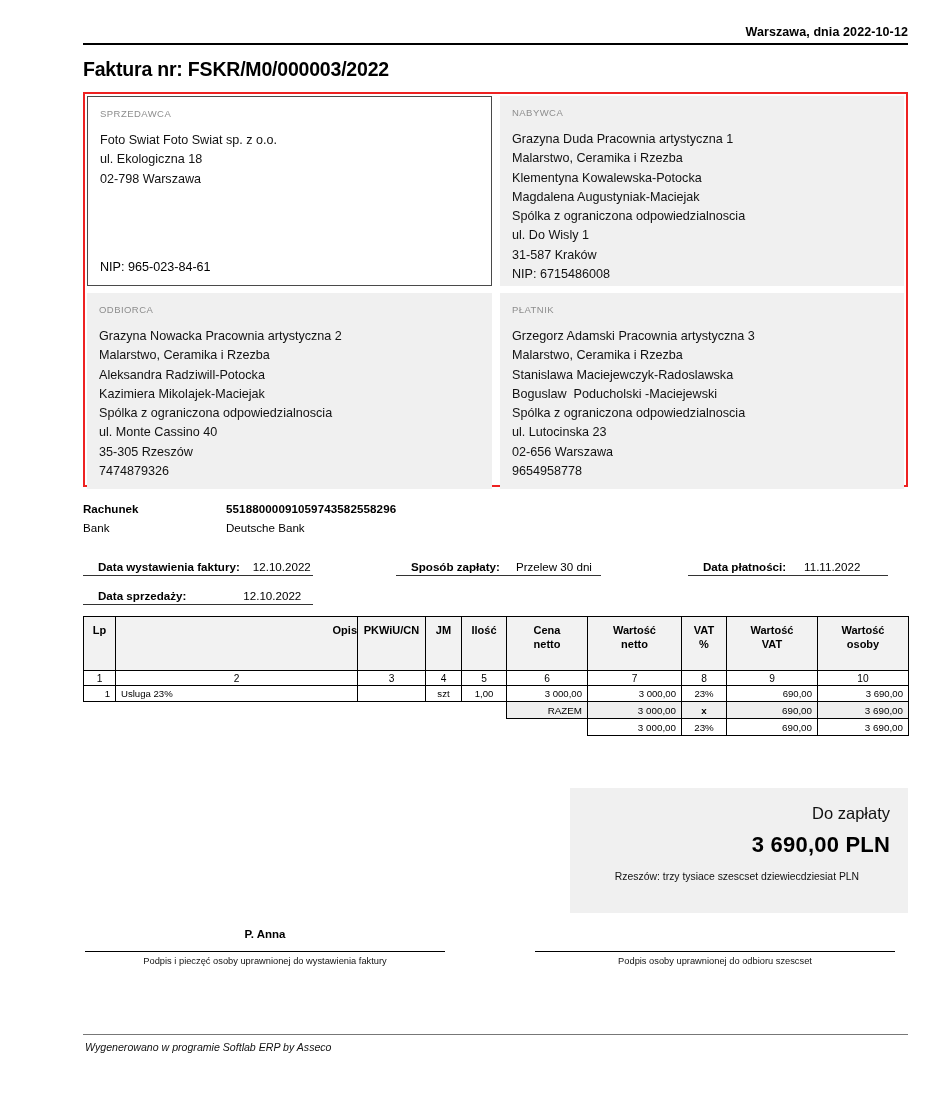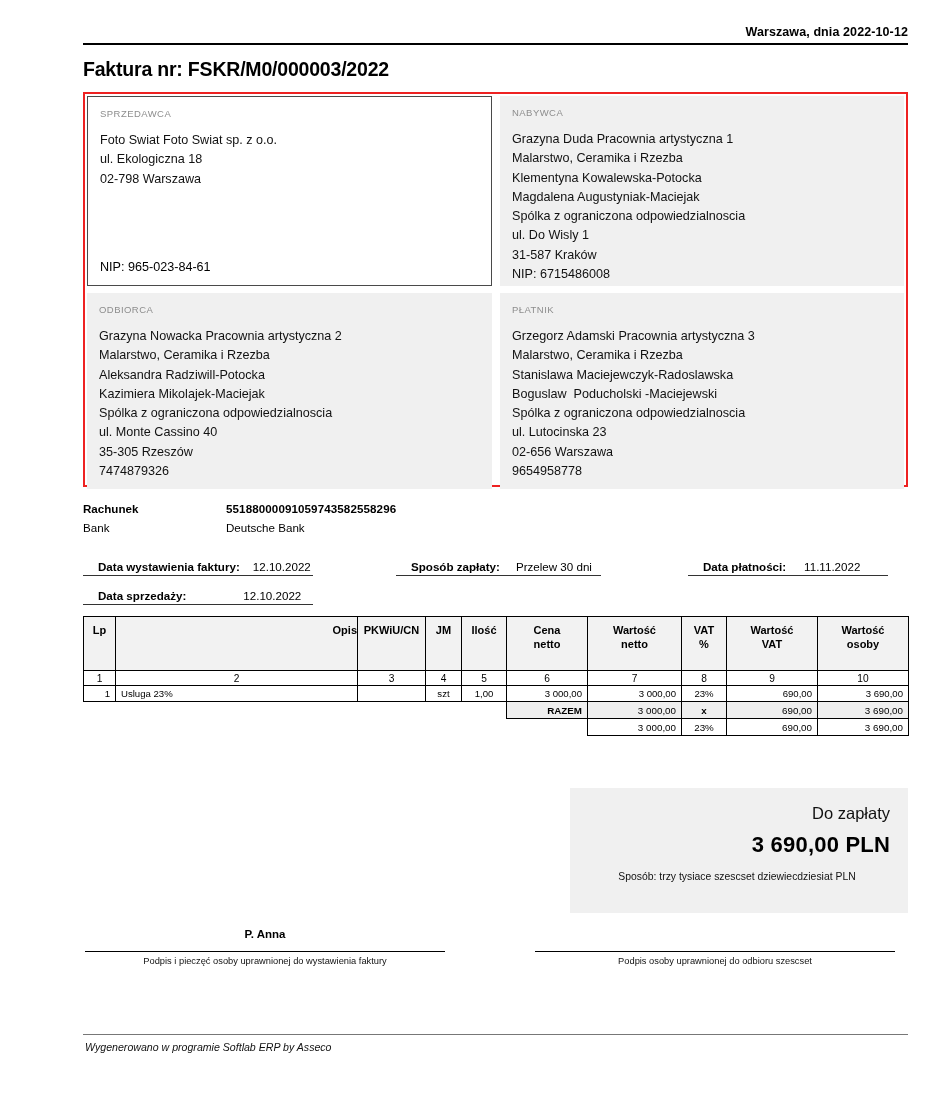--- a/index.html
+++ b/index.html
@@ -184,21 +184,21 @@
   .items tr.itemrow td.ctr { text-align: center; }
   .items tr.itemrow td.num { text-align: right; padding-right: 5px; }
 
   .items tr.sumrow td {
     height: 17px;
     font-size: 9.8px;
     padding: 0 5px;
   }
   .items tr.sumrow td.blank { border: none; }
   .items tr.sumrow td.shade { background: #efefef; }
-  .items tr.sumrow td.razem { text-align: right; font-weight: bold; background:#efefef; }
+  .items tr.sumrow td.razem { text-align: right; font-weight: normal; background:#efefef; }
   .items tr.sumrow td.num { text-align: right; }
   .items tr.sumrow td.ctr { text-align: center; }
   .items tr.sumrow td.x { text-align: center; font-weight: bold; background:#efefef; }
 
   
   .totals-box {
     position: absolute;
     left: 570px;
     top: 788px;
     width: 338px;
@@ -468,21 +468,21 @@
         <td class="ctr">23%</td>
         <td class="num">690,00</td>
         <td class="num">3 690,00</td>
       </tr>
     </tbody>
   </table>
 
   <div class="totals-box">
     <div class="totals-label">Do zapłaty</div>
     <div class="totals-amount">3 690,00  PLN</div>
-    <div class="totals-words">Sposób: trzy tysiace szescset dziewiecdziesiat PLN</div>
+    <div class="totals-words">Rzeszów: trzy tysiace szescset dziewiecdziesiat PLN</div>
   </div>
 
   <div class="sig left">
     <div class="sig-name">P. Anna</div>
     <div class="sig-rule"></div>
     <div class="sig-caption">Podpis i pieczęć osoby uprawnionej do wystawienia faktury</div>
   </div>
   <div class="sig right">
     <div class="sig-name"></div>
     <div class="sig-rule"></div>

